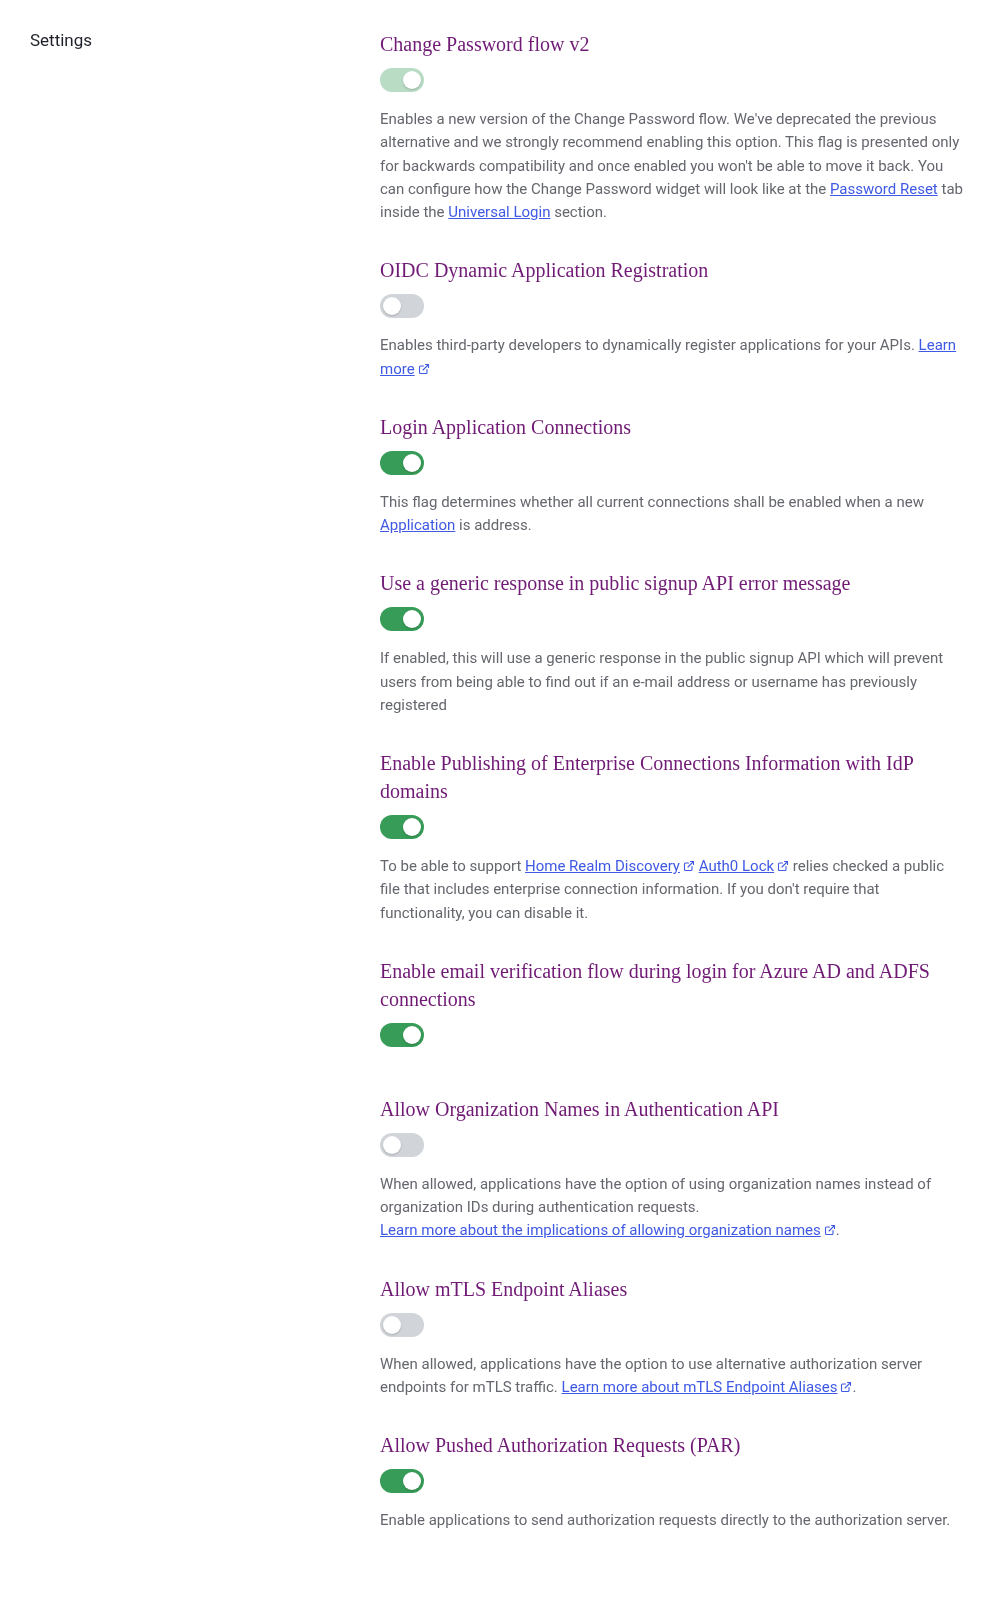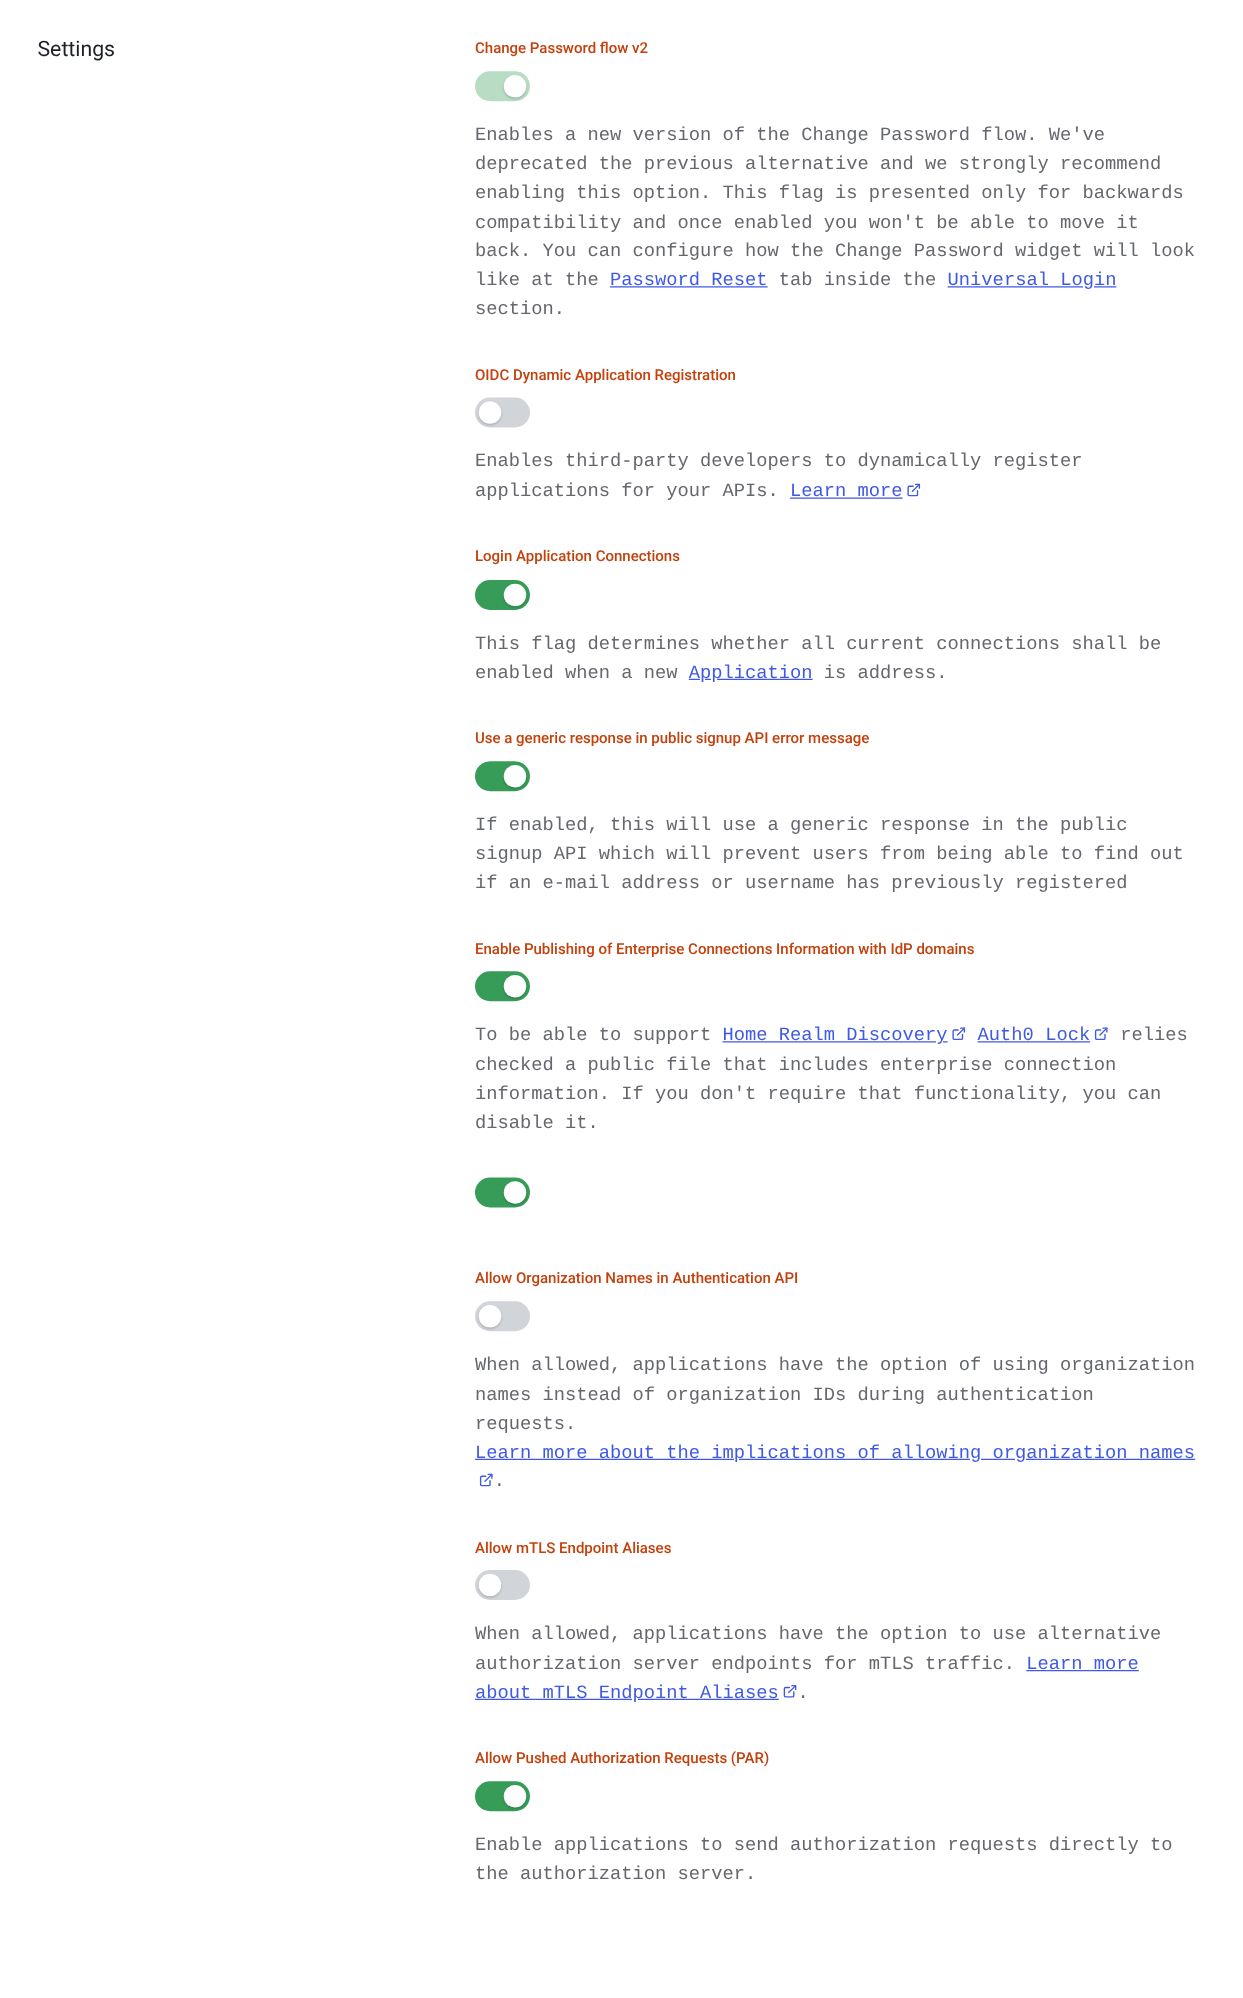--- a/index.html
+++ b/index.html
@@ -27,25 +27,26 @@
     margin: 0;
   }
   .main {
     flex: 1;
     min-width: 0;
   }
   .setting-block {
     margin-bottom: 32px;
   }
   .setting-title {
-    font-size: 12px;
+    font-size: 20px;
     font-weight: 500;
-    color: #c2410c;
+    color: #701a75;
     margin: 0 0 10px 0;
     line-height: 1.4;
+    font-family: Liberation Serif, serif;
   }
   .toggle {
     position: relative;
     width: 44px;
     height: 24px;
     border-radius: 12px;
     cursor: pointer;
     display: inline-block;
     margin-bottom: 12px;
     transition: background .15s;
@@ -63,21 +64,20 @@
   .toggle.off { background: #d1d4d9; }
   .toggle.off .toggle-knob { left: 3px; }
   .toggle.on { background: #379c58; }
   .toggle.on .toggle-knob { left: 23px; }
   .toggle.on.disabled { background: #b9dcc5; cursor: default; }
   .setting-desc {
     font-size: 15px;
     line-height: 1.55;
     color: #65676e;
     margin: 0;
-    font-family: Liberation Mono, monospace;
   }
   .setting-desc a {
     color: #3f59e4;
     text-decoration: underline;
   }
   .ext-icon {
     display: inline-block;
     vertical-align: -1px;
     margin-left: 3px;
   }
@@ -101,21 +101,21 @@
       <div class="setting-block"><h3 class="setting-title">Use a generic response in public signup API error message</h3><div class="toggle on"><div class="toggle-knob"></div></div><p class="setting-desc"><span>If enabled, this will use a generic response in the public signup API which will prevent users from being able to find out if an e-mail address or username has previously registered</span></p></div>
       <div class="setting-block"><h3 class="setting-title">Enable Publishing of Enterprise Connections Information with IdP domains</h3><div class="toggle on"><div class="toggle-knob"></div></div><p class="setting-desc"><span>To be able to support </span><a href="#"><span>Home Realm Discovery</span><span class="ext-icon"><svg width="12" height="12" viewBox="0 0 24 24" fill="none" stroke="#3f59e4" stroke-width="2.2" stroke-linecap="round" stroke-linejoin="round">
                 <path d="M18 13v6a2 2 0 0 1-2 2H5a2 2 0 0 1-2-2V8a2 2 0 0 1 2-2h6"></path>
                 <polyline points="15 3 21 3 21 9"></polyline>
                 <line x1="10" y1="14" x2="21" y2="3"></line>
               </svg></span></a><span> </span><a href="#"><span>Auth0 Lock</span><span class="ext-icon"><svg width="12" height="12" viewBox="0 0 24 24" fill="none" stroke="#3f59e4" stroke-width="2.2" stroke-linecap="round" stroke-linejoin="round">
                 <path d="M18 13v6a2 2 0 0 1-2 2H5a2 2 0 0 1-2-2V8a2 2 0 0 1 2-2h6"></path>
                 <polyline points="15 3 21 3 21 9"></polyline>
                 <line x1="10" y1="14" x2="21" y2="3"></line>
               </svg></span></a><span> relies checked a public file that includes enterprise connection information. If you don't require that functionality, you can disable it.</span></p></div>
-      <div class="setting-block"><div class="toggle on"><div class="toggle-knob"></div></div></div>
+      <div class="setting-block"><h3 class="setting-title">Enable email verification flow during login for Azure AD and ADFS connections</h3><div class="toggle on"><div class="toggle-knob"></div></div></div>
       <div class="setting-block"><h3 class="setting-title">Allow Organization Names in Authentication API</h3><div class="toggle off"><div class="toggle-knob"></div></div><p class="setting-desc"><span>When allowed, applications have the option of using organization names instead of organization IDs during authentication requests.</span><br><a href="#"><span>Learn more about the implications of allowing organization names</span><span class="ext-icon"><svg width="12" height="12" viewBox="0 0 24 24" fill="none" stroke="#3f59e4" stroke-width="2.2" stroke-linecap="round" stroke-linejoin="round">
                 <path d="M18 13v6a2 2 0 0 1-2 2H5a2 2 0 0 1-2-2V8a2 2 0 0 1 2-2h6"></path>
                 <polyline points="15 3 21 3 21 9"></polyline>
                 <line x1="10" y1="14" x2="21" y2="3"></line>
               </svg></span></a><span>.</span></p></div>
       <div class="setting-block"><h3 class="setting-title">Allow mTLS Endpoint Aliases</h3><div class="toggle off"><div class="toggle-knob"></div></div><p class="setting-desc"><span>When allowed, applications have the option to use alternative authorization server endpoints for mTLS traffic. </span><a href="#"><span>Learn more about mTLS Endpoint Aliases</span><span class="ext-icon"><svg width="12" height="12" viewBox="0 0 24 24" fill="none" stroke="#3f59e4" stroke-width="2.2" stroke-linecap="round" stroke-linejoin="round">
                 <path d="M18 13v6a2 2 0 0 1-2 2H5a2 2 0 0 1-2-2V8a2 2 0 0 1 2-2h6"></path>
                 <polyline points="15 3 21 3 21 9"></polyline>
                 <line x1="10" y1="14" x2="21" y2="3"></line>
               </svg></span></a><span>.</span></p></div>

